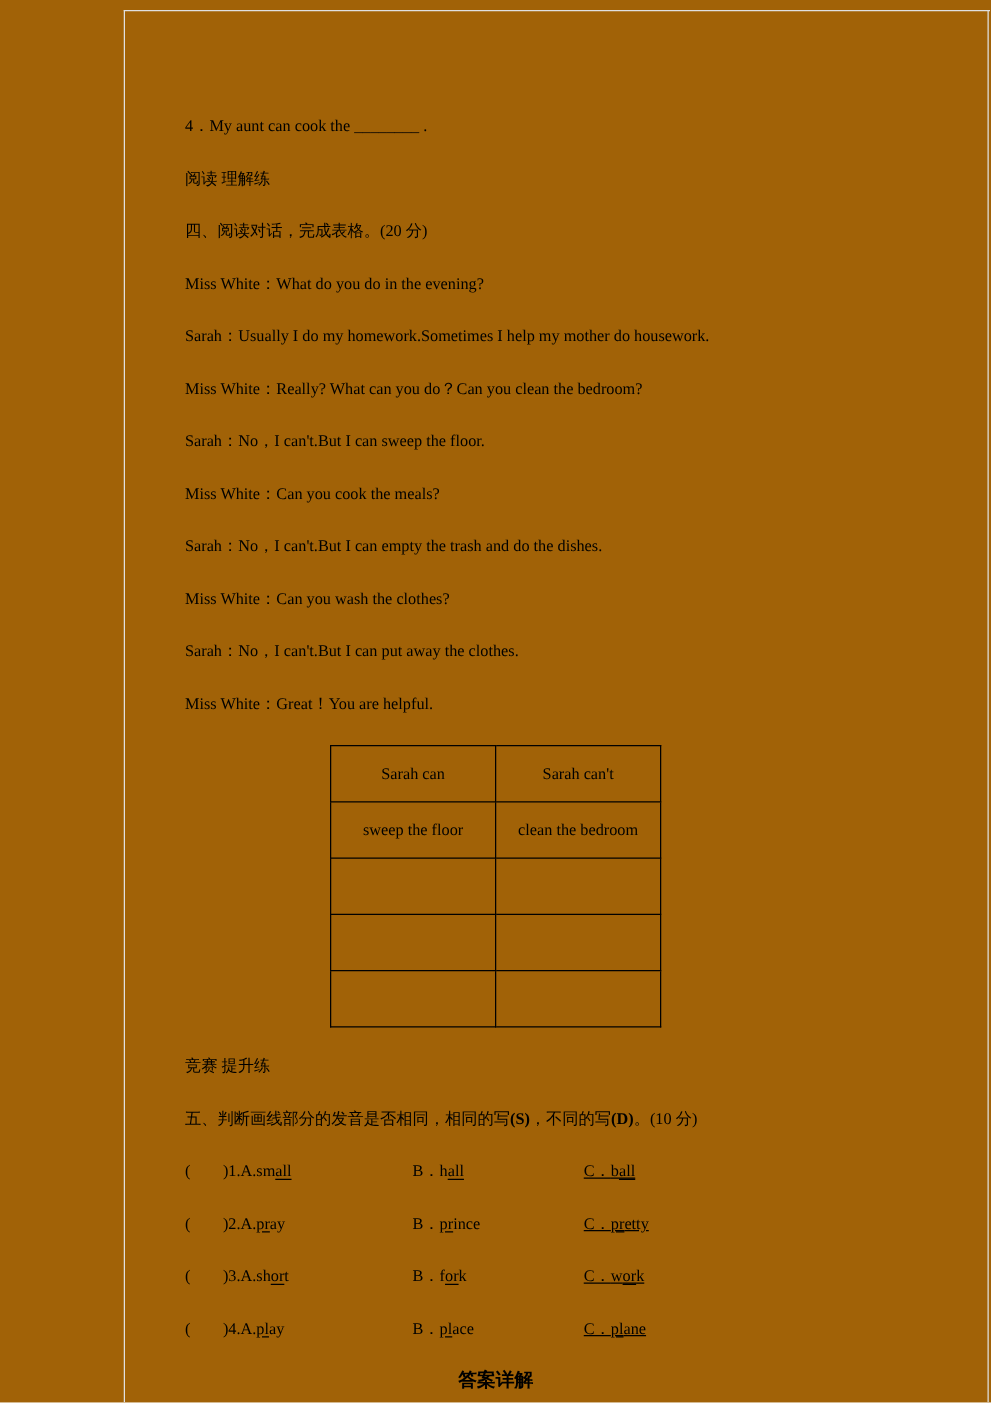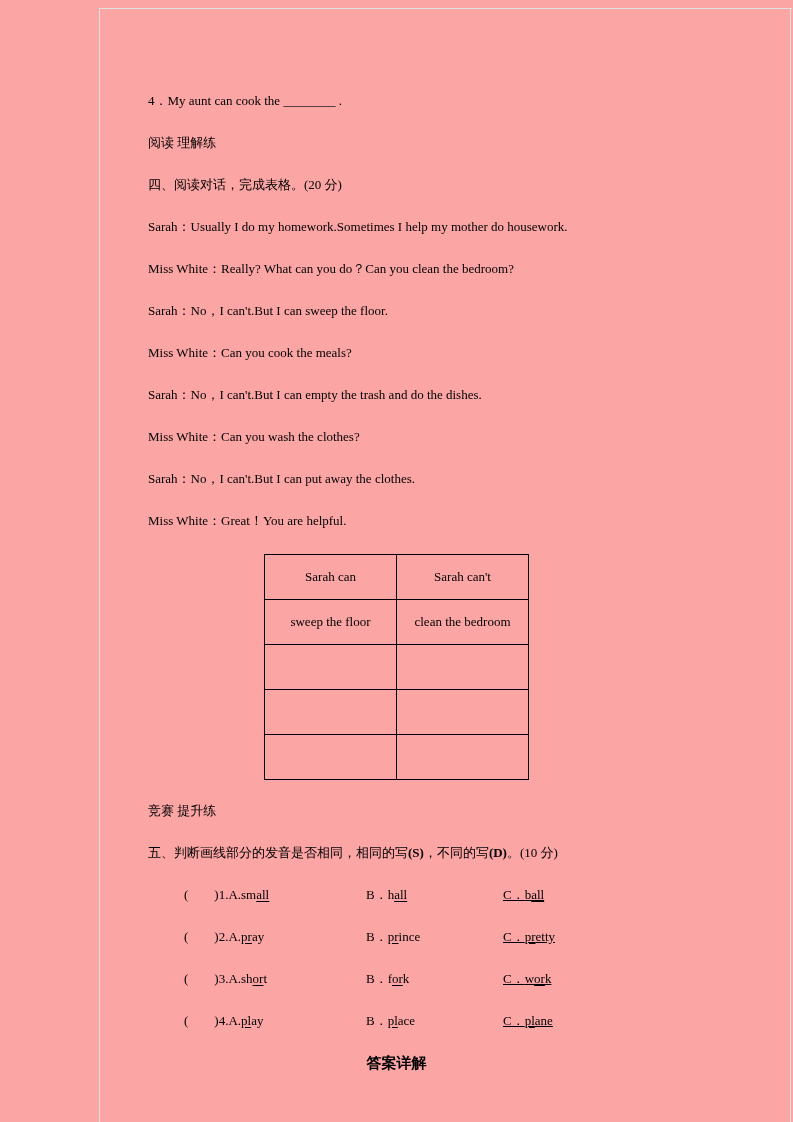--- a/index.html
+++ b/index.html
@@ -4,21 +4,21 @@
 <style>
   html, body {
     margin: 0;
     padding: 0;
     background: #ffffff;
   }
   .page {
     position: relative;
     width: 793px;
     height: 1122px;
-    background: #fca5a5;
+    background: #a16207;
     font-family: "Liberation Serif", "DejaVu Serif", serif;
     color: #000000;
     overflow: hidden;
   }
   .edge { position: absolute; background: #e0e0e0; }
   .edge-top { left: 99px; top: 8px; width: 693px; height: 1px; }
   .edge-left { left: 99px; top: 8px; width: 1px; height: 1114px; }
   .edge-right { left: 790px; top: 8px; width: 1px; height: 1114px; }
 
   .content {
@@ -48,21 +48,21 @@
     padding: 12px 4px;
     white-space: nowrap;
   }
   .ph-row {
     display: flex;
     margin: 0 0 25px 0;
     line-height: 17px;
     font-size: 13px;
     white-space: nowrap;
   }
-  .ph-c1 { width: 182px; margin-left: 36px; }
+  .ph-c1 { width: 182px; }
   .ph-c2 { width: 137px; }
   .ph-c3 { flex: 1; text-decoration: underline; }
   .u { text-decoration: underline; text-underline-offset: 2px; }
   .bold { font-weight: bold; }
   .answer-heading {
     margin: 0;
     font-size: 15px;
     font-weight: bold;
     text-align: center;
     line-height: 18px;
@@ -77,20 +77,21 @@
   <div class="edge edge-right"></div>
 
   <div class="content">
 
     <p class="line">4．My aunt can cook the ________ .</p>
 
     <p class="line">阅读 理解练</p>
 
     <p class="line">四、阅读对话，完成表格。(20 分)</p>
 
+    <p class="line">Miss White：What do you do in the evening?</p>
     <p class="line">Sarah：Usually I do my homework.Sometimes I help my mother do housework.</p>
     <p class="line">Miss White：Really? What can you do？Can you clean the bedroom?</p>
     <p class="line">Sarah：No，I can't.But I can sweep the floor.</p>
     <p class="line">Miss White：Can you cook the meals?</p>
     <p class="line">Sarah：No，I can't.But I can empty the trash and do the dishes.</p>
     <p class="line">Miss White：Can you wash the clothes?</p>
     <p class="line">Sarah：No，I can't.But I can put away the clothes.</p>
     <p class="line">Miss White：Great！You are helpful.</p>
 
     <table class="fill">

